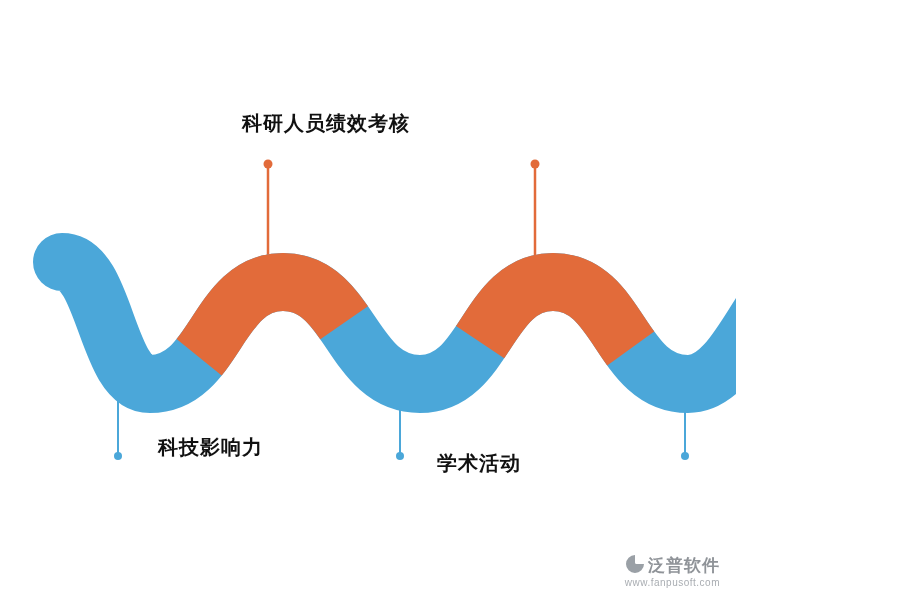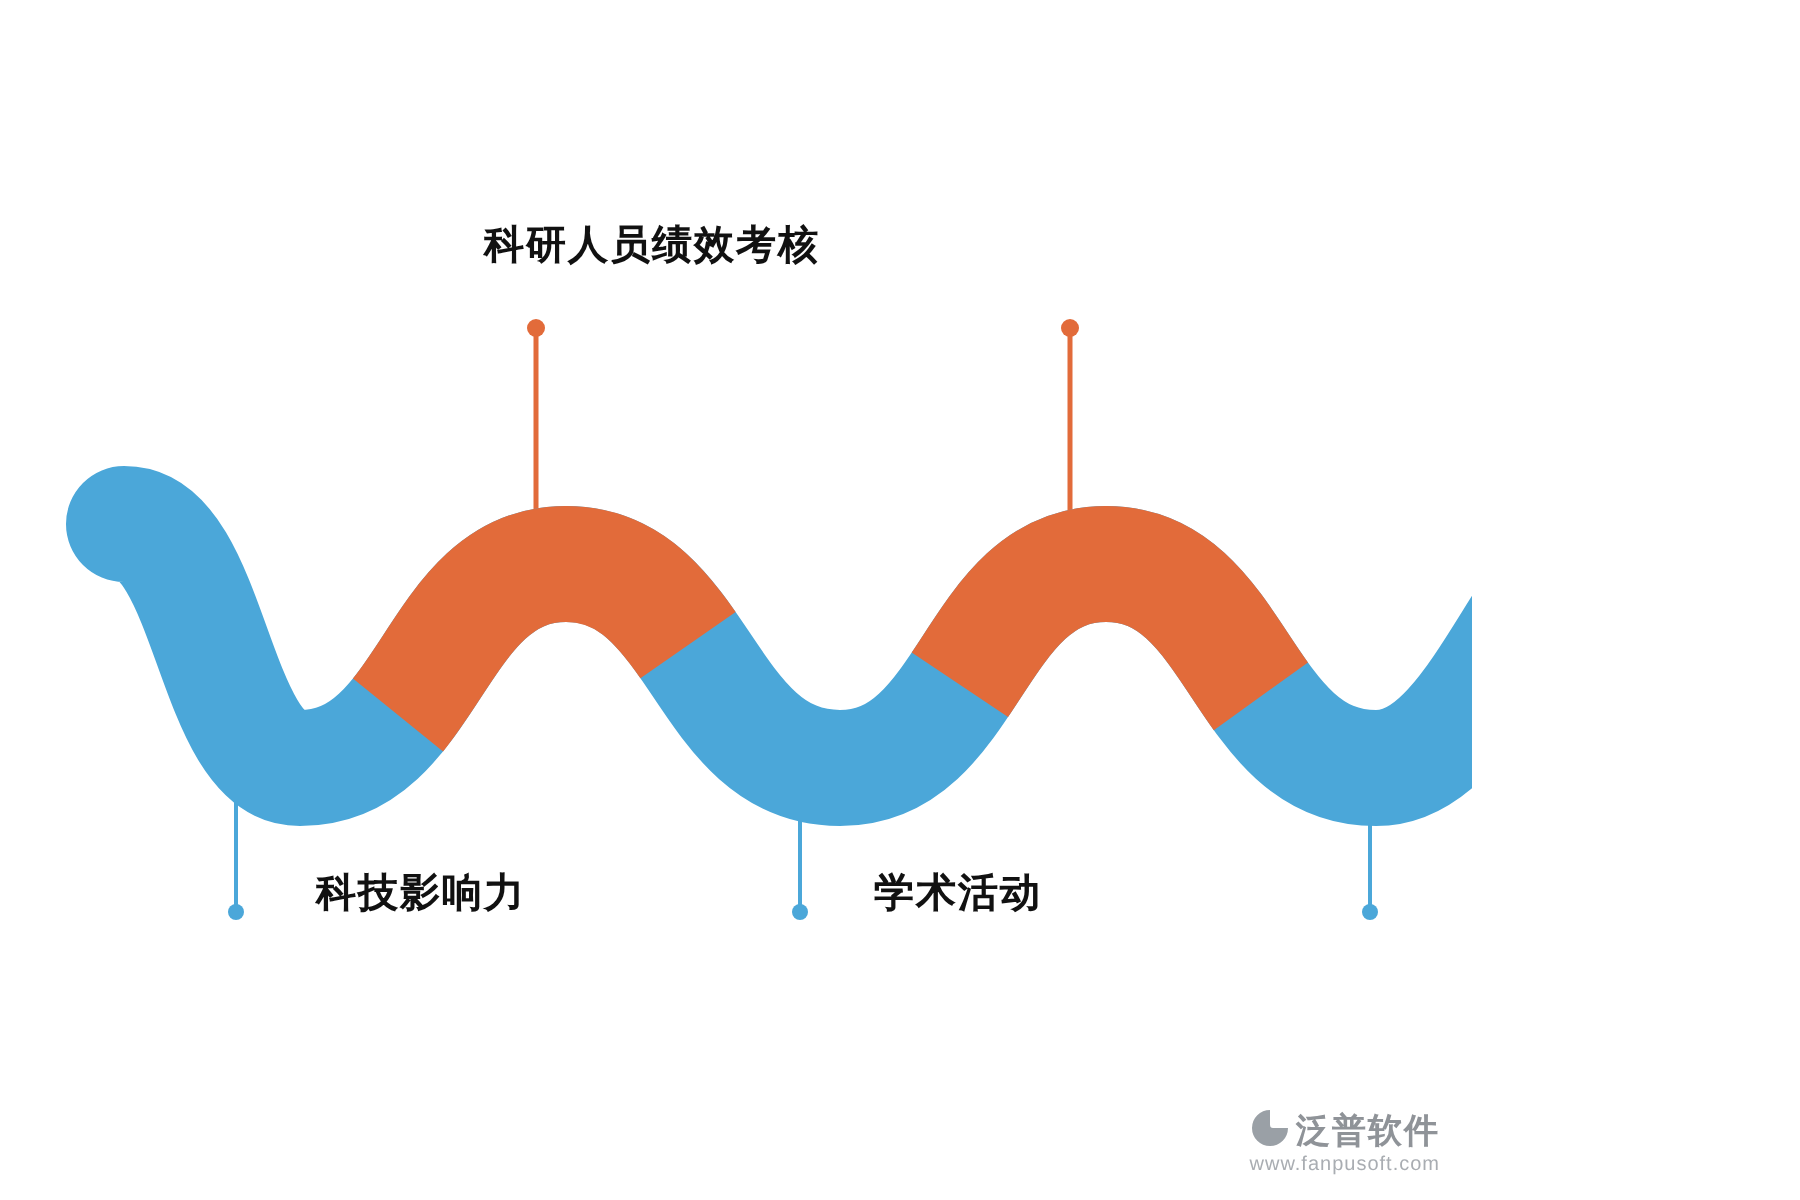--- a/index.html
+++ b/index.html
@@ -51,21 +51,21 @@
     <circle cx="268" cy="164" r="4.5" fill="#E26B3A"></circle>
     <circle cx="535" cy="164" r="4.5" fill="#E26B3A"></circle>
     <circle cx="118" cy="456" r="4" fill="#4BA7D9"></circle>
     <circle cx="400" cy="456" r="4" fill="#4BA7D9"></circle>
     <circle cx="685" cy="456" r="4" fill="#4BA7D9"></circle>
   </svg>
 
   <div class="lbl" style="left:242px; top:113px;">科研人员绩效考核</div>
 
   <div class="lbl" style="left:158px; top:437px;">科技影响力</div>
-  <div class="lbl" style="left:437px; top:437px;font-family:Liberation Serif, serif;">学术活动</div>
+  <div class="lbl" style="left:437px; top:453px;font-family:Liberation Serif, serif;">学术活动</div>
 
   <div class="logo">
     <div class="logo-row">
       <svg width="20" height="20" viewBox="0 0 20 20" aria-hidden="true">
         <path d="M10 1 A 9 9 0 1 0 19 10 L 11.5 10 A 1.5 1.5 0 0 1 10 8.5 Z" fill="#9aa0a6"></path>
       </svg>
       <span class="logo-name">泛普软件</span>
     </div>
     <div class="logo-url">www.fanpusoft.com</div>
   </div>

